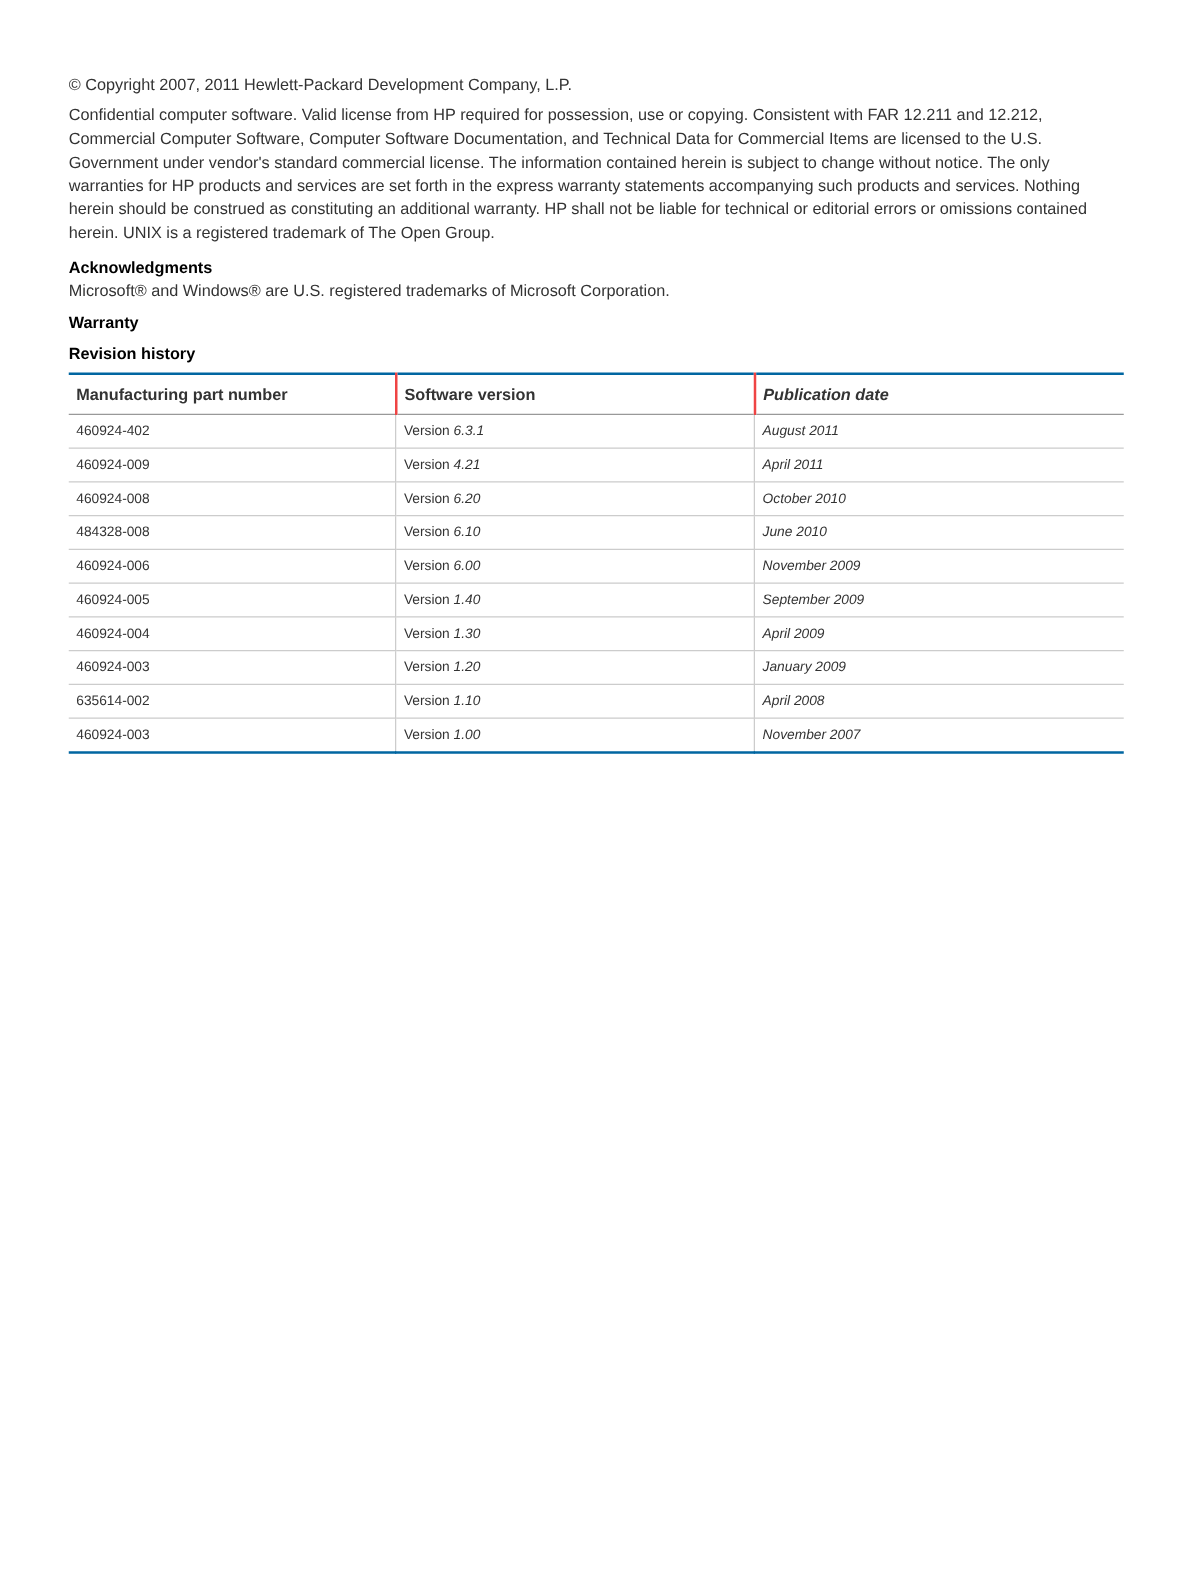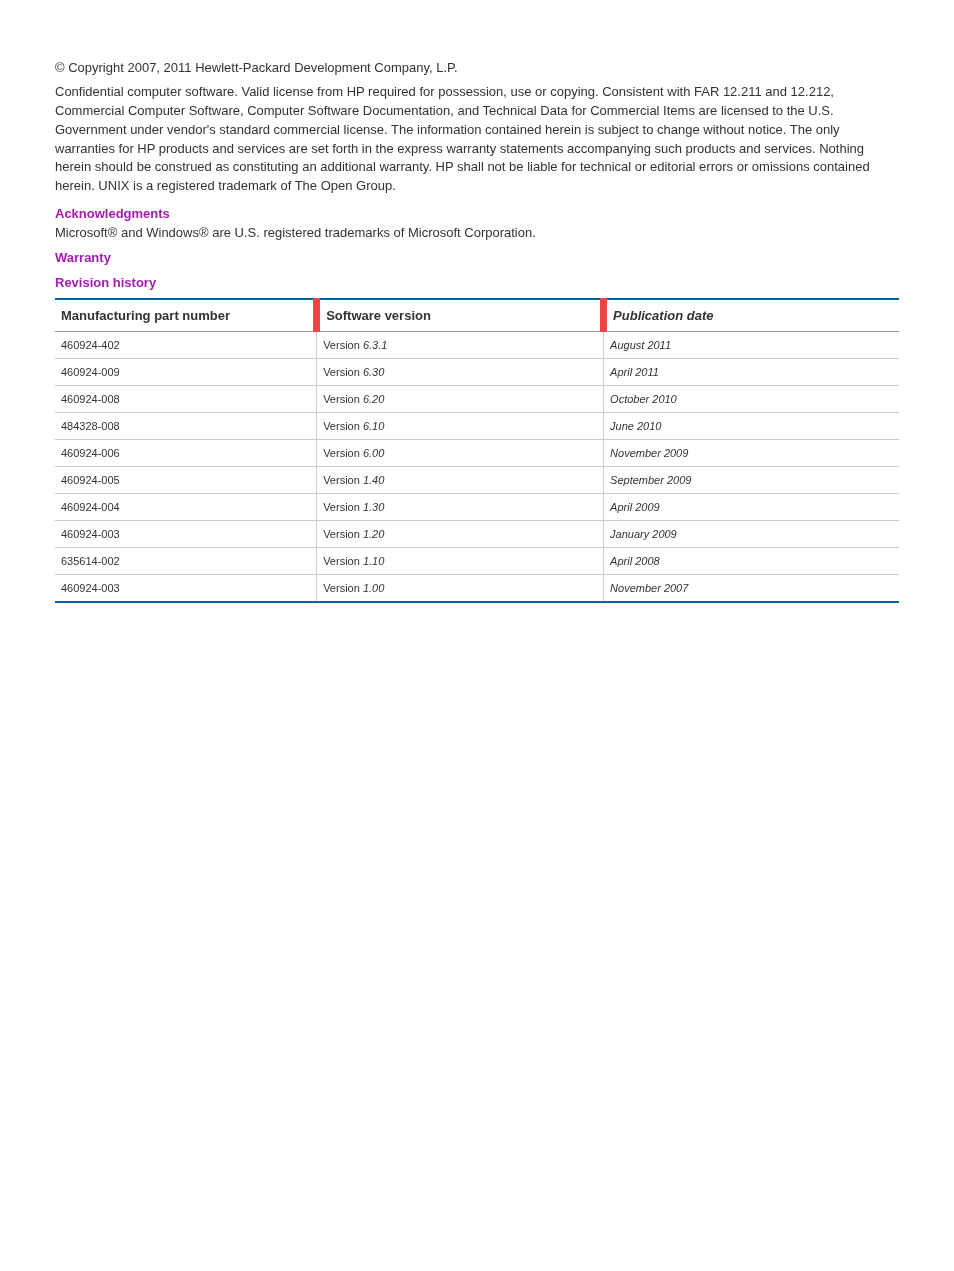--- a/index.html
+++ b/index.html
@@ -20,21 +20,21 @@
       color: #333;
       margin-bottom: 8px;
     }
     .legal-text {
       font-size: 13px;
       color: #333;
       line-height: 1.45;
       margin-bottom: 10px;
     }
     .section-heading {
-      color: #a21caf;
+      color: #000000;
       font-weight: bold;
       font-size: 13px;
       margin-top: 10px;
       margin-bottom: 4px;
     }
     .trademark-text {
       font-size: 13px;
       color: #333;
       margin-bottom: 4px;
     }
@@ -45,21 +45,21 @@
       border-top: 2px solid #0066a1;
       border-bottom: 2px solid #0066a1;
     }
     .revision-table th {
       text-align: left;
       font-weight: bold;
       font-size: 13px;
       color: #333;
       padding: 8px 6px;
       border-bottom: 1px solid #999;
-      border-left: 7px solid #ef4444;
+      border-left: 2px solid #ef4444;
       border-right: 1px solid #ccc;
     }
     .revision-table th:first-child {
       border-left: none;
     }
     .revision-table th:last-child {
       border-right: none;
       font-style: italic;
     }
     .revision-table td {
@@ -119,21 +119,21 @@
     </tr>
   </thead>
   <tbody id="revision-tbody">
   <tr>
         <td>460924-402</td>
         <td><span class="version-prefix">Version</span> <span>6.3.1</span></td>
         <td>August 2011</td>
       </tr>
       <tr>
         <td>460924-009</td>
-        <td><span class="version-prefix">Version</span> <span>6.30</span></td>
+        <td><span class="version-prefix">Version</span> <span>4.21</span></td>
         <td>April 2011</td>
       </tr>
       <tr>
         <td>460924-008</td>
         <td><span class="version-prefix">Version</span> <span>6.20</span></td>
         <td>October 2010</td>
       </tr>
       <tr>
         <td>484328-008</td>
         <td><span class="version-prefix">Version</span> <span>6.10</span></td>

